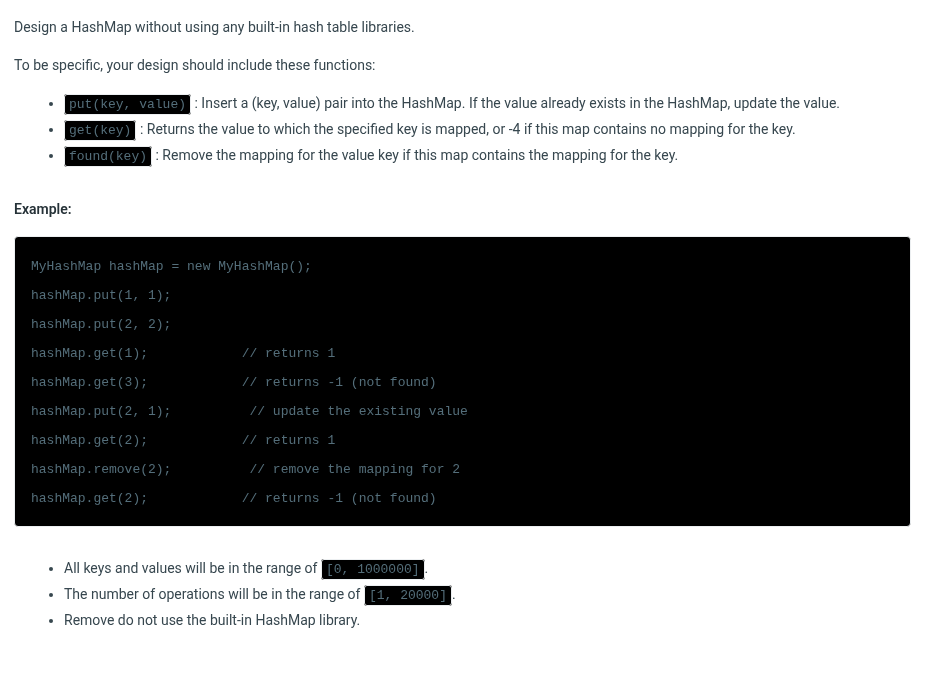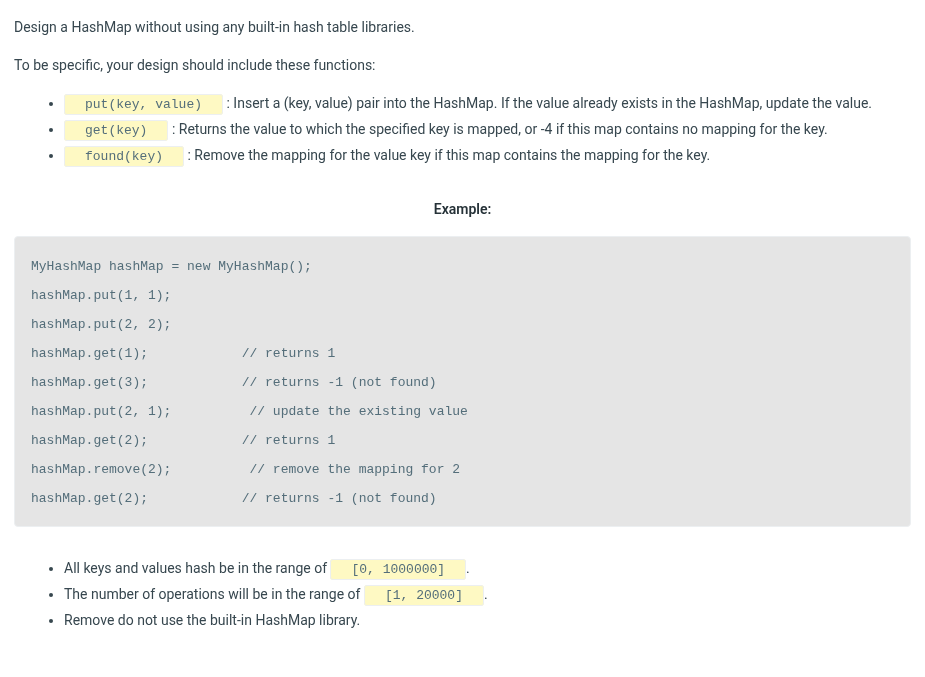--- a/index.html
+++ b/index.html
@@ -23,38 +23,37 @@
     ul {
       margin-bottom: 14px;
       padding-left: 50px;
     }
     li {
       margin-bottom: 2px;
       color: #37474f;
     }
     code {
       font-family: "SFMono-Regular", Consolas, "Liberation Mono", Menlo, Courier, monospace;
-      background-color: #fef9c3;
+      background-color: #000000;
       color: #546e7a;
-      padding: 2px 20px;
+      padding: 2px 4px;
       border-radius: 3px;
       font-size: 13px;
       border: 1px solid #eceff1;
     }
     strong {
       font-weight: 600;
       color: #263238;
     }
     .section-heading {
       margin-top: 30px;
       margin-bottom: 14px;
-      text-align: center;
     }
     pre {
-      background-color: #e5e5e5;
+      background-color: #000000;
       padding: 14px 16px;
       border-radius: 4px;
       overflow-x: auto;
       line-height: 2.0;
       border: 1px solid #eceff1;
     }
     pre code {
       background: none;
       border: none;
       padding: 0;
@@ -92,21 +91,21 @@
 hashMap.get(1);            // returns 1
 hashMap.get(3);            // returns -1 (not found)
 hashMap.put(2, 1);          // update the existing value
 hashMap.get(2);            // returns 1 
 hashMap.remove(2);          // remove the mapping for 2
 hashMap.get(2);            // returns -1 (not found) </code></pre>
 
 <div class="note-section">
   <ul>
     <li>
-      <span>All keys and values hash be in the range of </span><code>[0, 1000000]</code><span>.</span>
+      <span>All keys and values will be in the range of </span><code>[0, 1000000]</code><span>.</span>
     </li>
     <li>
       <span>The number of operations will be in the range of </span><code>[1, 20000]</code><span>.</span>
     </li>
     <li>
       <span>Remove do not use the built-in HashMap library.</span>
     </li>
   </ul>
 </div>
 

